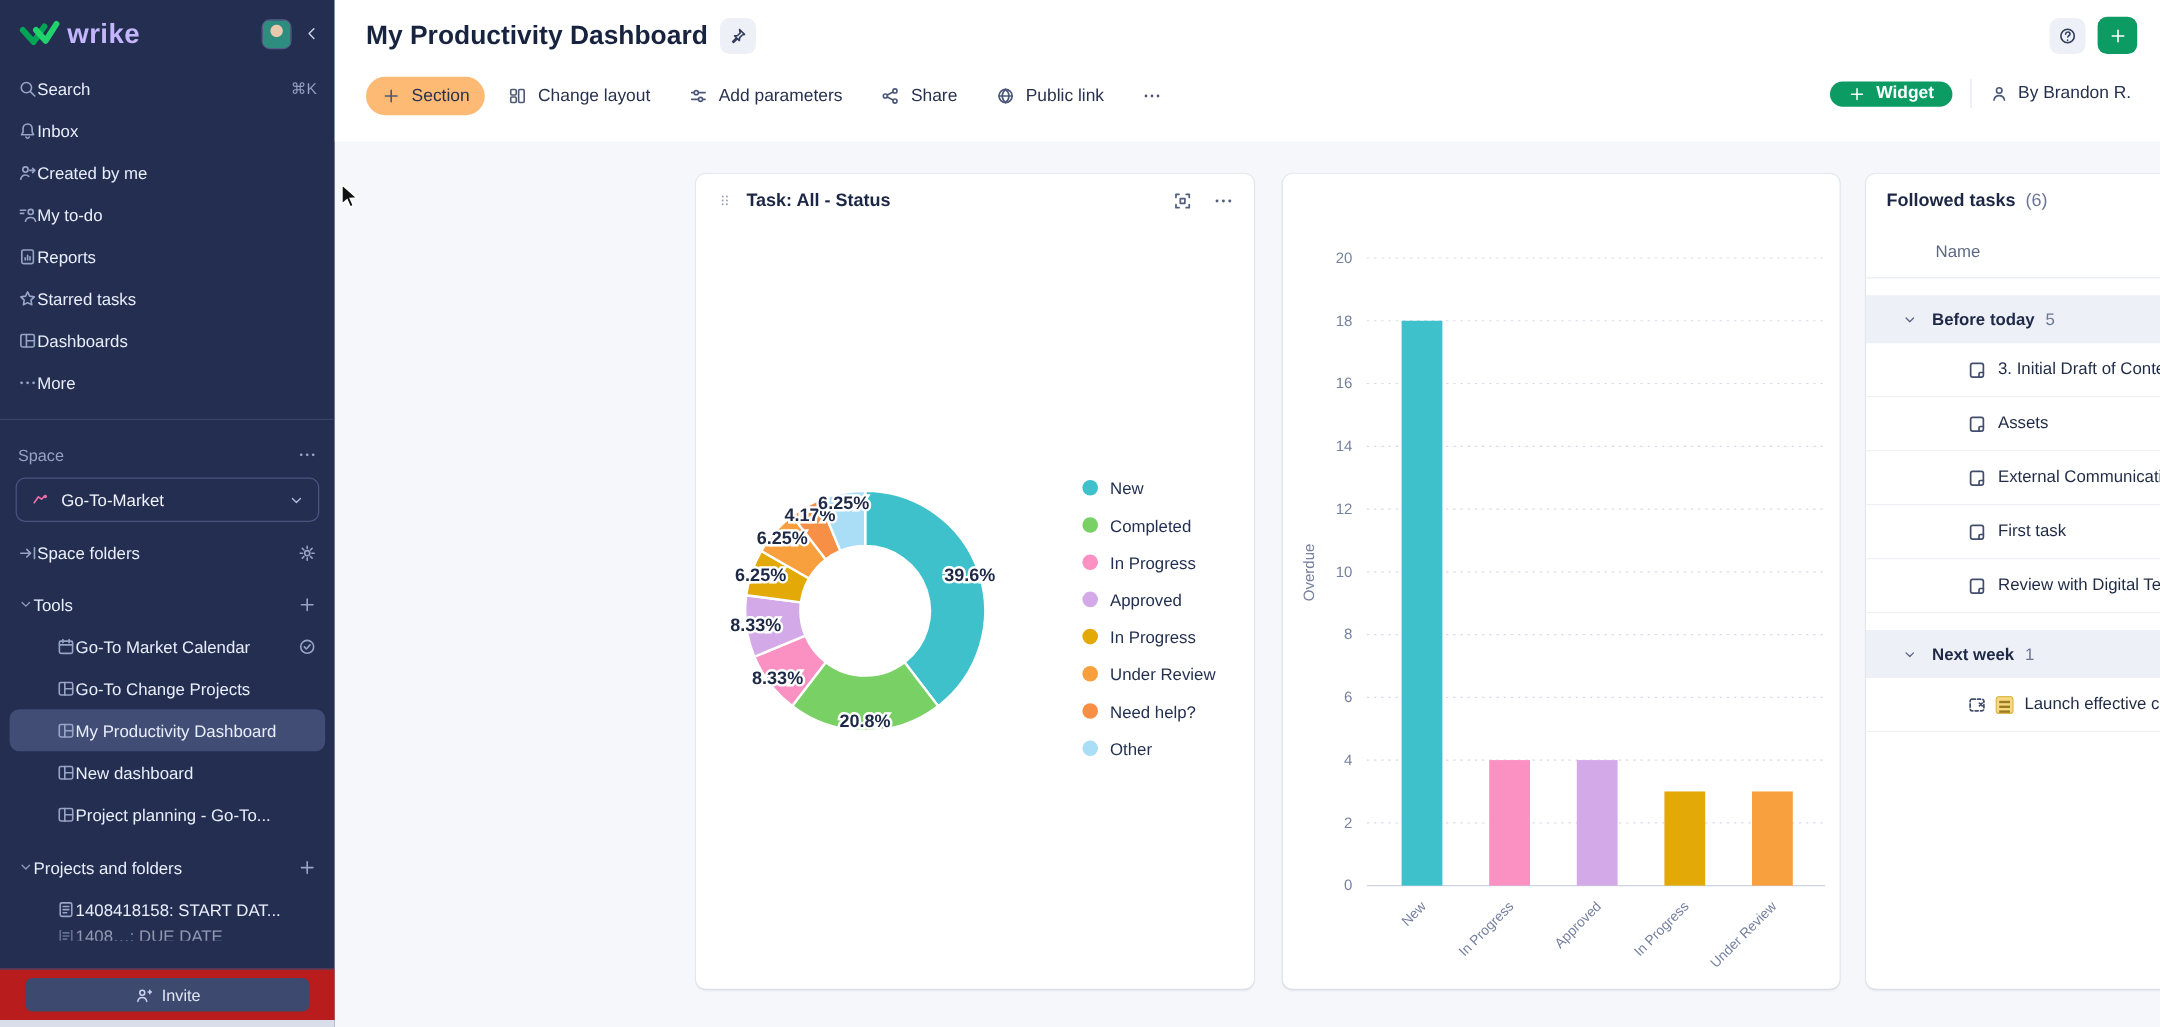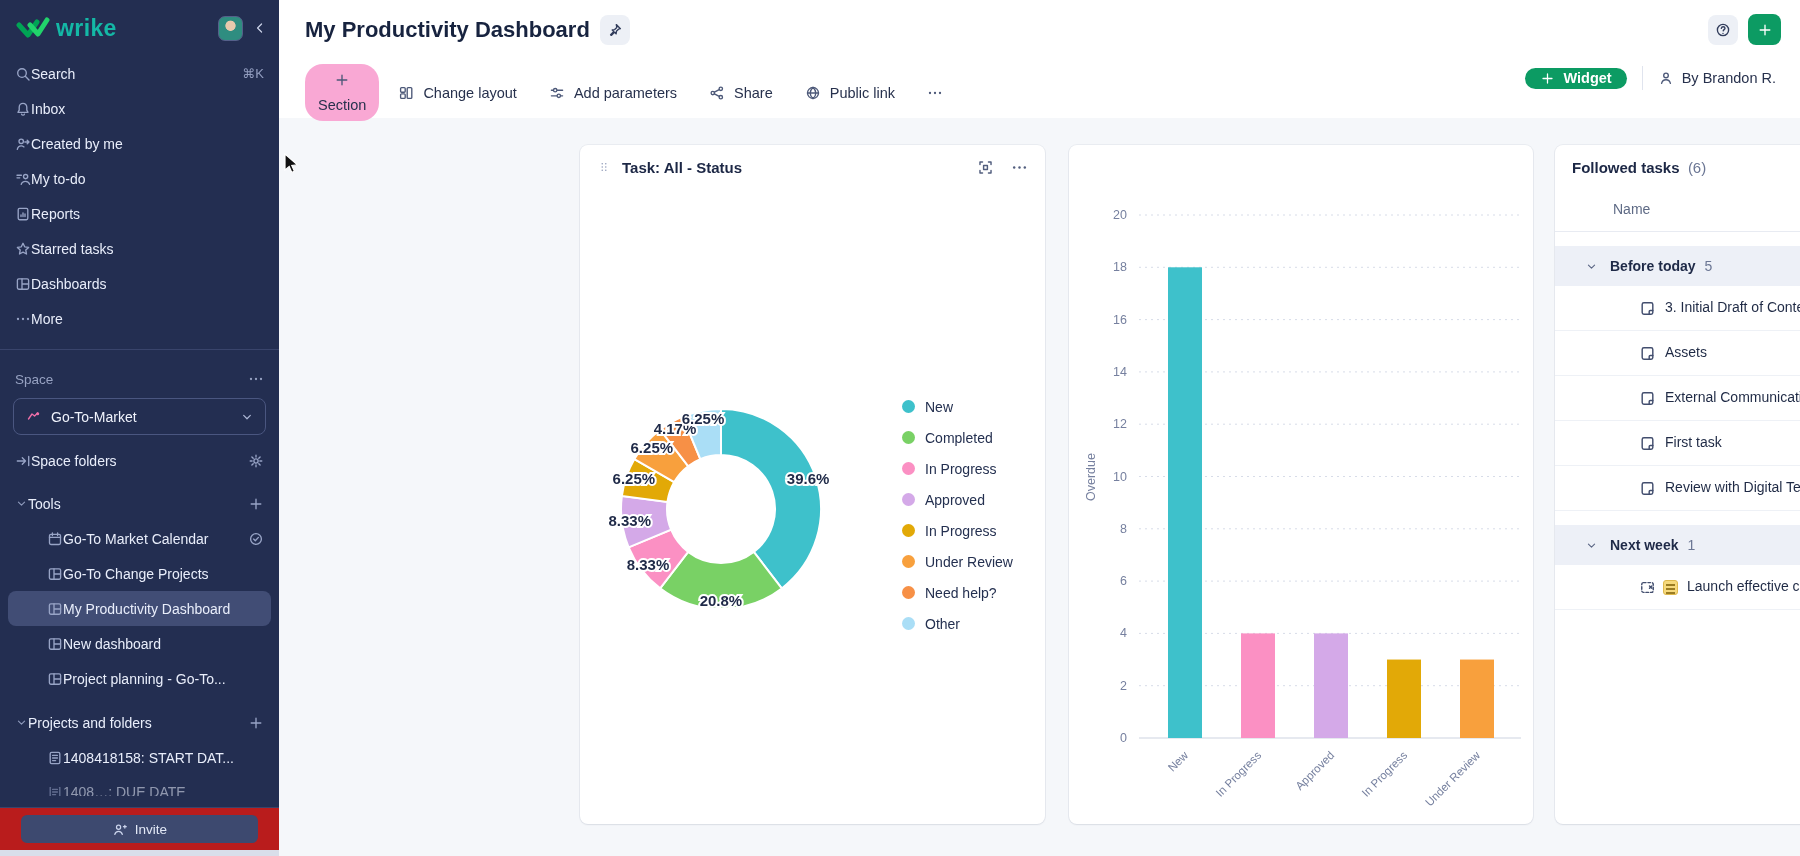--- a/index.html
+++ b/index.html
@@ -3,57 +3,57 @@
 <meta charset="utf-8">
 <style>
   html,body{margin:0;padding:0;background:#e9ebf0;}
   *{box-sizing:border-box;font-family:"Liberation Sans",sans-serif;}
   .app{position:relative;width:1800px;height:856px;overflow:hidden;background:#f5f7fa;}
 
   
   .sidebar{position:absolute;left:0;top:0;width:279px;height:856px;background:#232e51;color:#e9eefb;overflow:hidden;}
   .sb-head{display:flex;align-items:center;height:56px;padding:0 12px 0 16px;}
   .logo-check{width:34px;height:26px;}
-  .logo-text{font-size:23px;font-weight:700;color:#14b8a6;letter-spacing:.4px;margin-left:6px;}
+  .logo-text{font-size:23px;font-weight:700;color:#c4b5fd;letter-spacing:.4px;margin-left:6px;}
   .sb-avatar{width:25px;height:25px;border-radius:7px;margin-left:auto;
     background:radial-gradient(circle at 50% 38%,#e8c9ad 0 26%,#2f8d80 30%);border:1px solid #55608a;}
   .sb-collapse{margin-left:10px;color:#cdd5ea;width:14px;height:14px;}
   .sbi{height:35px;display:flex;align-items:center;padding:0 15px;font-size:14px;color:#e9eefb;cursor:default;white-space:nowrap;}
   .sbi .icn{width:16px;height:16px;color:#98a4c6;flex:none;}
   .kbd{margin-left:auto;color:#939ec0;font-size:13px;}
   .sb-divider{height:1px;background:#39446b;margin:13px 0 14px 0;}
   .sb-sec{height:30px;display:flex;align-items:center;padding:0 15px;color:#97a2c2;font-size:13.5px;}
   .sb-sec .trail{margin-left:auto;color:#97a2c2;width:16px;height:16px;}
   .space-select{margin:4px 13px 8px 13px;height:37px;border:1px solid #4a5680;border-radius:8px;display:flex;align-items:center;gap:10px;padding:0 11px;font-size:14px;color:#f0f3fc;}
   .space-select .kite{width:16px;height:16px;color:#ef6fa8;}
   .space-select .chev{margin-left:auto;width:14px;height:14px;color:#aeb8d6;}
   .sbi .trail{margin-left:auto;width:16px;height:16px;color:#98a4c6;}
   .sbi.group .icn.chev{width:13px;height:13px;color:#8f9bbd;}
   .sbi.indent{padding-left:47px;}
   .sbi.selected{background:#414d75;border-radius:8px;margin:0 8px;padding-left:39px;}
-  .clip-row{height:9px;overflow:hidden;opacity:.55;margin-top:12px;}
+  .clip-row{height:9px;overflow:hidden;opacity:.55;}
   .sb-foot{position:absolute;left:0;right:0;bottom:6px;height:43px;background:#b91c1c;border-top:1px solid #39446b;display:flex;align-items:center;justify-content:center;}
   .invite{width:237px;height:28px;background:#3d496f;border-radius:6px;display:flex;align-items:center;justify-content:center;gap:8px;font-size:13.5px;color:#e2e8f6;}
   .invite .icn{width:15px;height:15px;color:#cbd4ec;}
   .sb-strip{position:absolute;left:0;right:0;bottom:0;height:6px;background:#d9deea;}
 
   
   .main{position:absolute;left:279px;top:0;width:1521px;height:856px;background:#f5f7fa;}
   .topbar{position:absolute;left:0;top:0;right:0;height:118px;background:#fff;}
   .title-row{position:absolute;left:26px;top:15px;display:flex;align-items:center;gap:10px;}
   .page-title{font-size:22px;font-weight:700;color:#17233f;margin:0;}
   .sq-btn{width:30px;height:30px;border-radius:8px;background:#edf0f6;display:grid;place-items:center;color:#323d5c;}
   .sq-btn .icn{width:16px;height:16px;}
   .tr-right{position:absolute;right:19px;top:14px;display:flex;align-items:center;gap:10px;}
   .add-btn{width:33px;height:31px;border-radius:8px;background:#0c9b63;display:grid;place-items:center;color:#fff;}
   .add-btn .icn{width:16px;height:16px;}
   .toolbar{position:absolute;left:26px;top:64px;display:flex;align-items:center;gap:6px;}
   .tb-btn{display:flex;align-items:center;gap:9px;padding:8px 13px;border-radius:18px;font-size:14.5px;color:#27314d;}
   .tb-btn .icn{width:16px;height:16px;color:#4c5878;}
-  .tb-btn.chip{background:#f9a8d4;flex-direction:column;}
+  .tb-btn.chip{background:#fdba74;}
   .toolbar-right{position:absolute;right:24px;top:66px;display:flex;align-items:center;gap:15px;}
   .widget-btn{background:#0c9b63;color:#ffffff;height:21px;padding:0 15px;border-radius:17px;display:flex;gap:8px;align-items:center;font-size:14.5px;font-weight:600;}
   .widget-btn .icn{width:15px;height:15px;}
   .vdiv{width:1px;height:24px;background:#e0e4ee;}
   .byline{display:flex;gap:8px;align-items:center;font-size:14.5px;color:#27314d;}
   .byline .icn{width:16px;height:16px;color:#4c5878;}
 
   
   .card{position:absolute;top:145px;height:679px;background:#fff;border-radius:8px;
     box-shadow:0 1px 2px rgba(20,30,70,.07),0 0 0 1px rgba(20,30,70,.05);}

